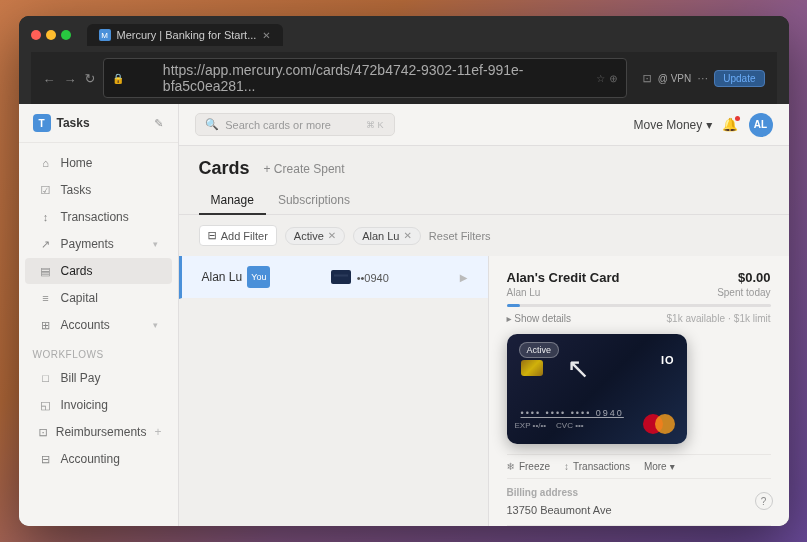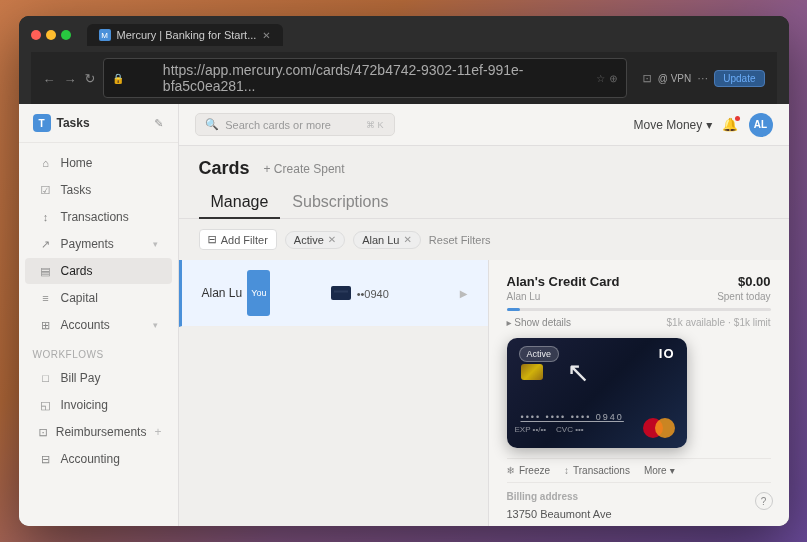--- a/index.html
+++ b/index.html
@@ -316,21 +316,21 @@
       cursor: pointer;
     }
     .tabs {
       display: flex;
       gap: 0;
       padding: 8px 20px 0;
       border-bottom: 1px solid #e0dede;
     }
     .tab-item {
       padding: 6px 12px;
-      font-size: 16px;
+      font-size: 12px;
       color: #888;
       cursor: pointer;
       border-bottom: 2px solid transparent;
       margin-bottom: -1px;
     }
     .tab-item.active {
       color: #222;
       font-weight: 500;
       border-bottom: 2px solid #333;
     }
@@ -419,21 +419,21 @@
       font-weight: 500;
       display: flex;
       align-items: center;
       gap: 5px;
     }
     .you-badge {
       background: #4a90d9;
       color: white;
       font-size: 9px;
       border-radius: 3px;
-      padding: 18px 4px;
+      padding: 6px 4px;
     }
     .card-info {
       display: flex;
       align-items: flex-end;
       gap: 6px;
       flex: 1;
     }
     .card-icon {
       width: 20px;
       height: 14px;
@@ -523,23 +523,23 @@
       left: 12px;
       background: rgba(255,255,255,0.15);
       border: 1px solid rgba(255,255,255,0.3);
       border-radius: 10px;
       padding: 2px 7px;
       font-size: 9px;
       color: rgba(255,255,255,0.9);
     }
     .card-brand-text {
       position: absolute;
-      top: 8px;
+      top: 20px;
       right: 12px;
-      font-size: 13px;
+      font-size: 11px;
       font-weight: 700;
       color: white;
       letter-spacing: 1px;
       padding-left: 44px;
     }
     .card-chip {
       position: absolute;
       top: 26px;
       left: 14px;
       width: 22px;

